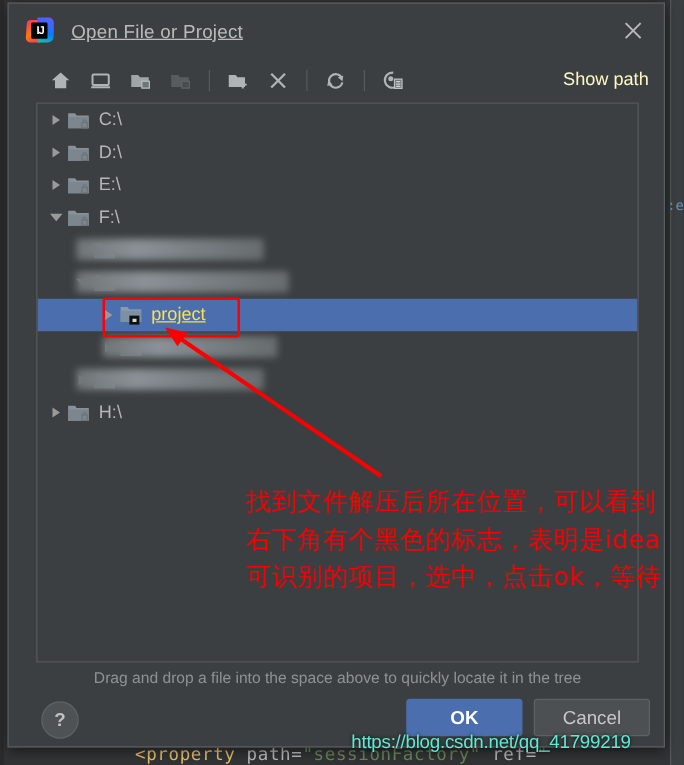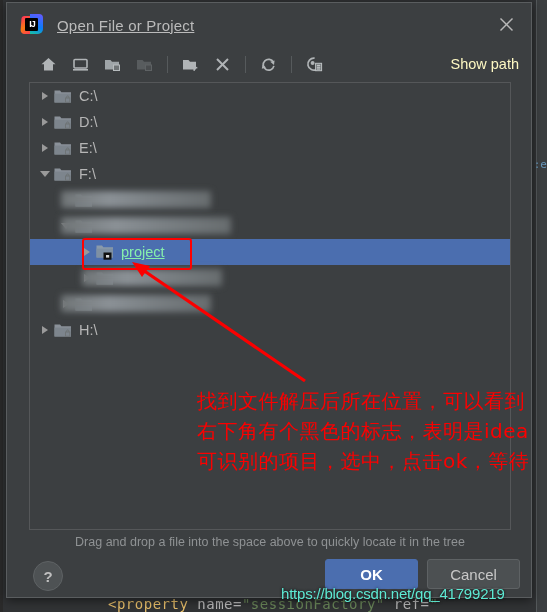--- a/index.html
+++ b/index.html
@@ -130,21 +130,21 @@
     border-bottom: 4.5px solid transparent;
   }
   .twisty.open i {
     border-left: 5px solid transparent;
     border-right: 5px solid transparent;
     border-top: 6.5px solid #9a9a9a;
     border-bottom: 0;
   }
   .fldr { width: 20px; height: 26px; flex: 0 0 20px; display:flex; align-items:center; margin-right:5px;}
   .label { font-size: 14.5px; color: #b6b6b6; white-space: nowrap; }
-  .row.selected .label { color: #86efac; text-decoration: underline; }
+  .row.selected .label { color: #fde047; text-decoration: underline; }
 
   
   .blurred { position: relative; }
   .blurred .censor {
     position:absolute; border-radius:2px;
     filter: blur(3px);
   }
 
   
   #hl-box {
@@ -222,21 +222,21 @@
   }
 </style>
 </head>
 <body>
 
 <div id="bg-editor">
   <div id="bg-gutter-line"></div>
   <div id="bg-right-strip"></div>
   <div id="bg-right-text">:e</div>
   <div id="bg-code-line">
-    <span class="tag">&lt;property</span><span class="attr"> name=</span><span class="str">"sessionFactory"</span><span class="attr"> ref=</span><span class="str">"</span>
+    <span class="tag">&lt;property</span><span class="attr"> path=</span><span class="str">"sessionFactory"</span><span class="attr"> ref=</span><span class="str">"</span>
   </div>
 </div>
 
 <div id="dialog">
 
   <div id="titlebar">
     <div id="app-logo">
       <div class="lg-a"></div>
         <div class="lg-b"></div>
         <div class="lg-c"></div>

